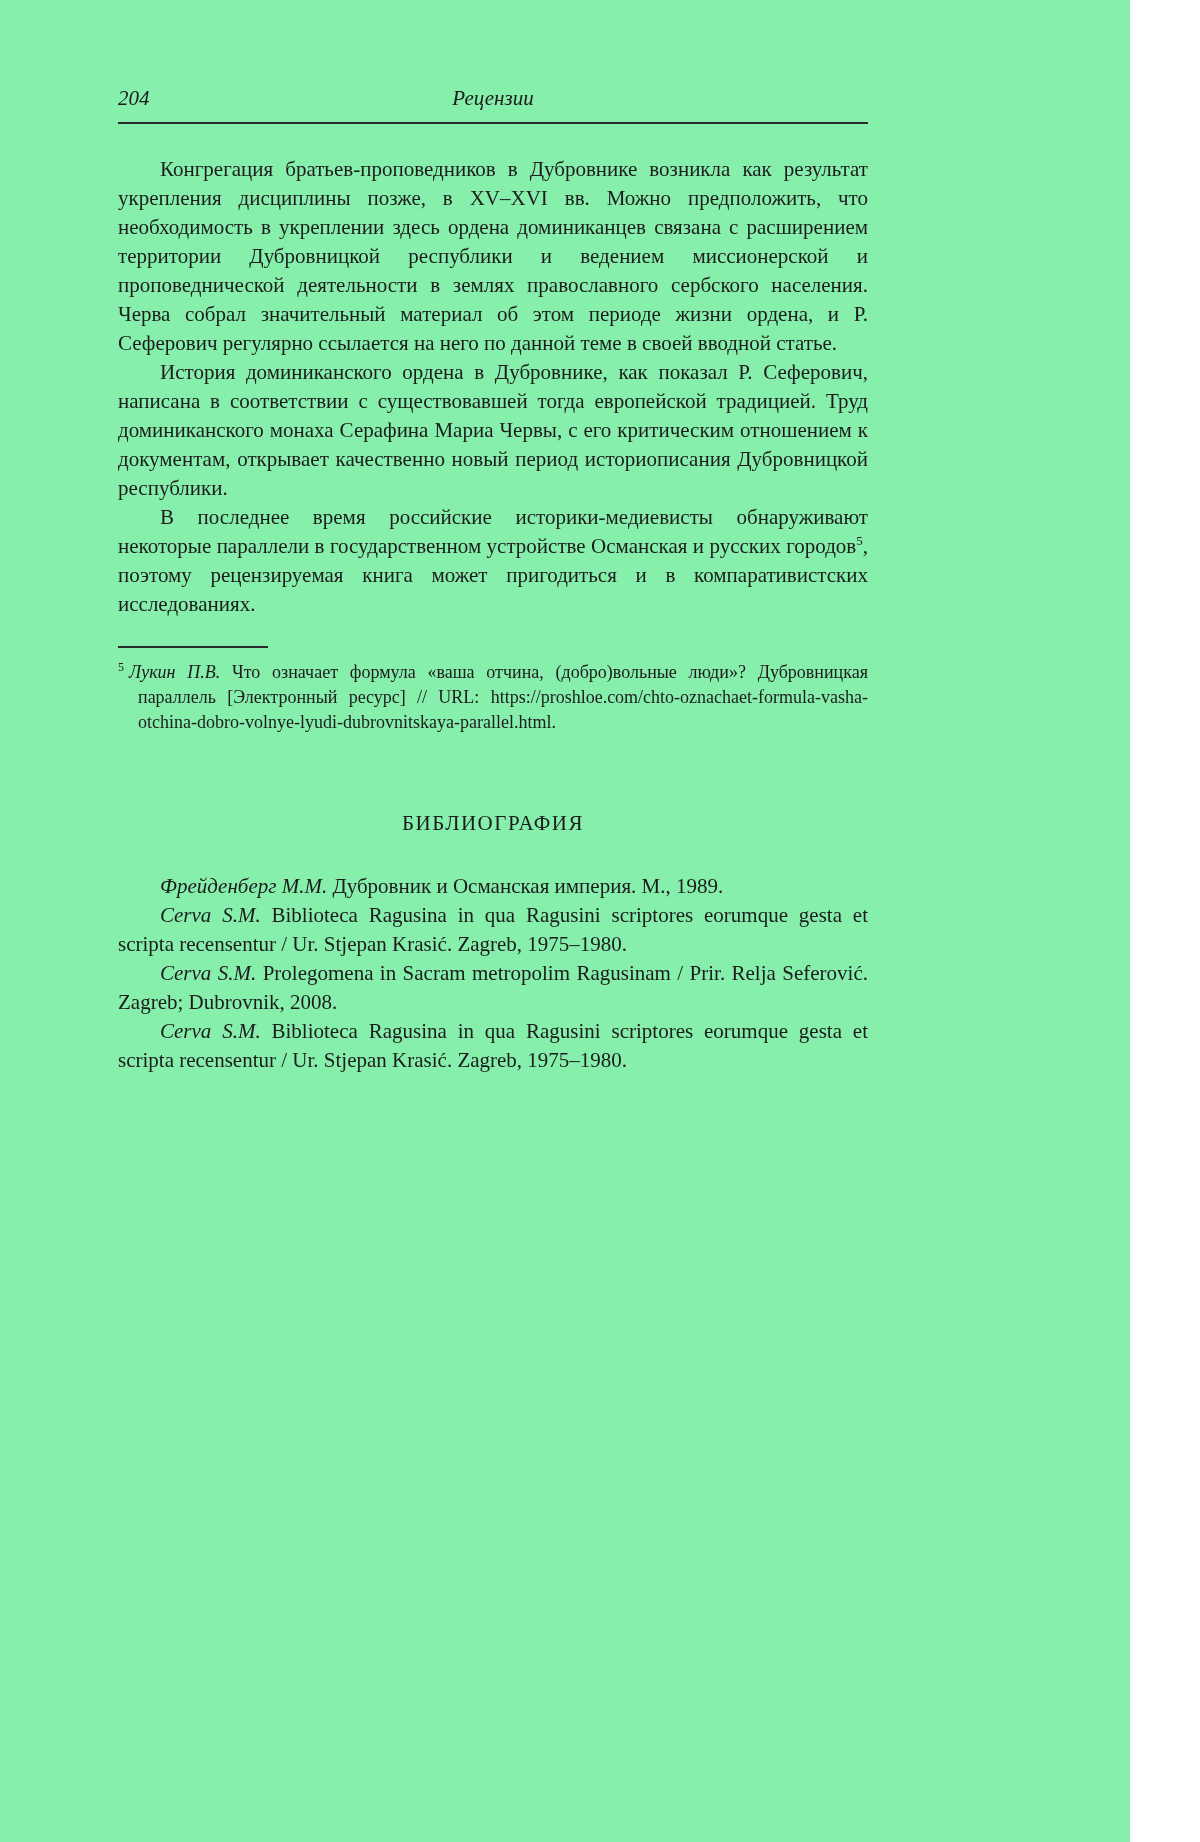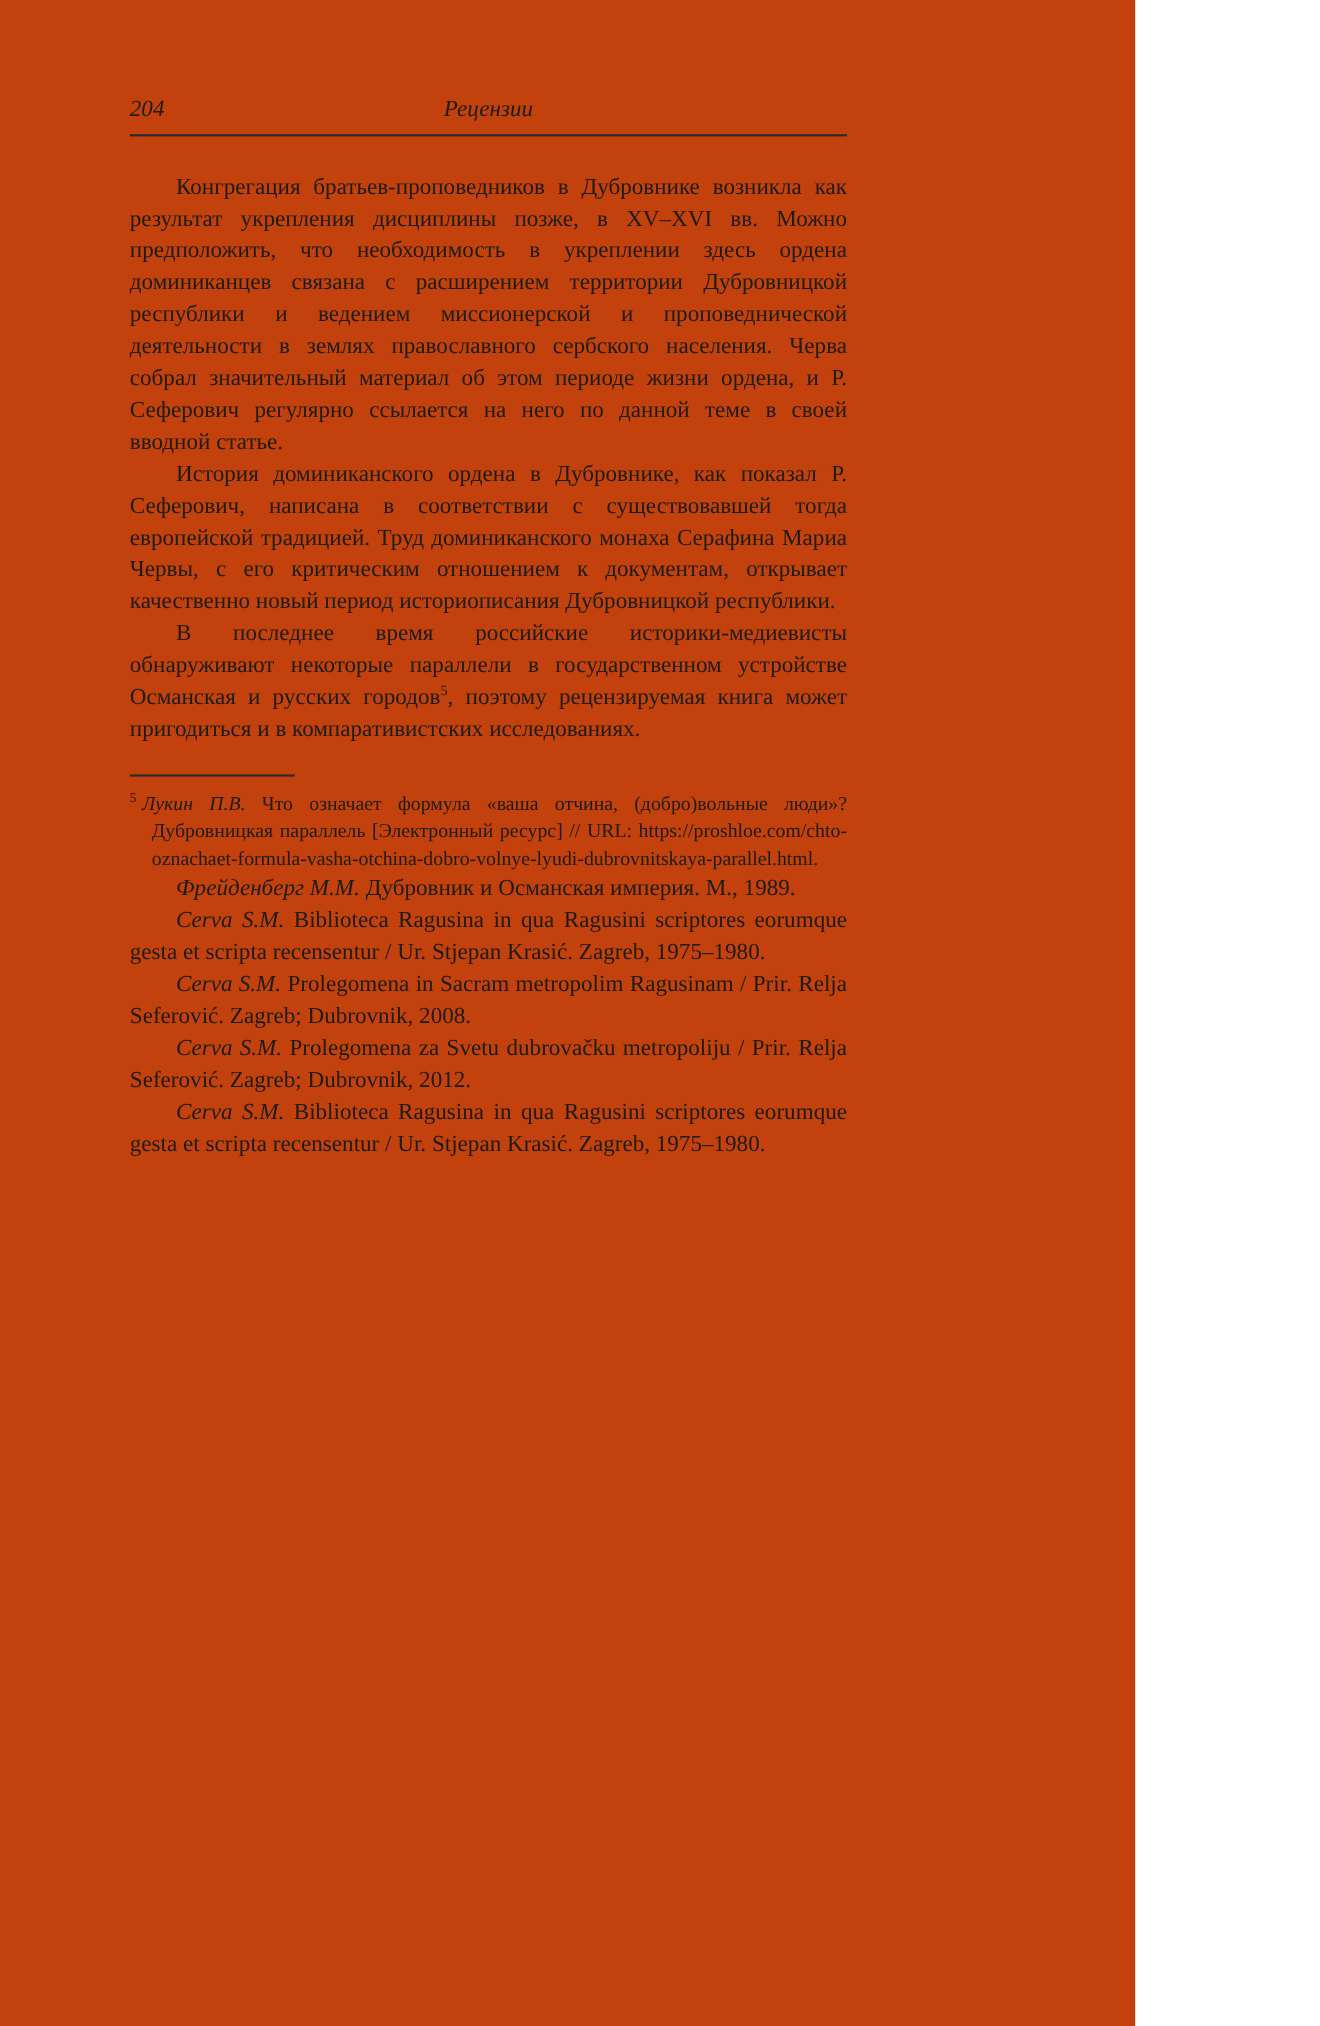--- a/index.html
+++ b/index.html
@@ -1,24 +1,24 @@
 <!DOCTYPE html>
 <html><head>
 <meta charset="utf-8">
 <style>
   html, body { margin: 0; padding: 0; }
   body { background: #ffffff; }
 
   .page {
     position: relative;
-    width: 1032px;
+    width: 1130px;
     height: 1842px;
     box-sizing: border-box;
     padding: 84px 262px 40px 118px;
-    background: #c2410c;
+    background: #86efac;
     color: #1c1c1c;
     font-family: "Liberation Serif", "DejaVu Serif", serif;
     font-size: 21px;
     line-height: 29px;
   }
 
   .page-header {
     position: relative;
     text-align: center;
     font-style: italic;
@@ -77,26 +77,26 @@
   <div class="body-block">
     <p class="body-par">Конгрегация братьев-проповедников в Дубровнике возникла как результат укрепления дисциплины позже, в XV–XVI вв. Можно предположить, что необходимость в укреплении здесь ордена доминиканцев связана с расширением территории Дубровницкой республики и ведением миссионерской и проповеднической деятельности в землях православного сербского населения. Черва собрал значительный материал об этом периоде жизни ордена, и Р. Сеферович регулярно ссылается на него по данной теме в своей вводной статье.</p>
     <p class="body-par">История доминиканского ордена в Дубровнике, как показал Р. Сеферович, написана в соответствии с существовавшей тогда европейской традицией. Труд доминиканского монаха Серафина Мариа Червы, с его критическим отношением к документам, открывает качественно новый период историописания Дубровницкой республики.</p>
     <p class="body-par"><span>В последнее время российские историки-медиевисты обнаруживают некоторые параллели в государственном устройстве Османская и русских городов</span><sup>5</sup><span>, поэтому рецензируемая книга может пригодиться и в компаративистских исследованиях.</span></p>
   </div>
 
   <div class="footnote-rule"></div>
 
   <p class="footnote"><sup>5</sup><span class="author">Лукин П.В.</span><span> Что означает формула «ваша отчина, (добро)вольные люди»? Дубровницкая параллель [Электронный ресурс] // URL: https://proshloe.com/chto-oznachaet-formula-vasha-otchina-dobro-volnye-lyudi-dubrovnitskaya-parallel.html.</span></p>
 
+  <h2 class="section-heading biblio-heading">БИБЛИОГРАФИЯ</h2>
 
   <div>
     <p class="entry"><span class="author">Фрейденберг М.М.</span><span> Дубровник и Османская империя. М., 1989.</span></p>
     <p class="entry"><span class="author">Cerva S.M.</span><span> Biblioteca Ragusina in qua Ragusini scriptores eorumque gesta et scripta recensentur / Ur. Stjepan Krasić. Zagreb, 1975–1980.</span></p>
     <p class="entry"><span class="author">Cerva S.M.</span><span> Prolegomena in Sacram metropolim Ragusinam / Prir. Relja Seferović. Zagreb; Dubrovnik, 2008.</span></p>
-    <p class="entry"><span class="author">Cerva S.M.</span><span> Prolegomena za Svetu dubrovačku metropoliju / Prir. Relja Seferović. Zagreb; Dubrovnik, 2012.</span></p>
   </div>
 
 
   <div>
     <p class="entry"><span class="author">Cerva S.M.</span><span> Biblioteca Ragusina in qua Ragusini scriptores eorumque gesta et scripta recensentur / Ur. Stjepan Krasić. Zagreb, 1975–1980.</span></p>
   </div>
 
 </div>
 
 </body></html>

